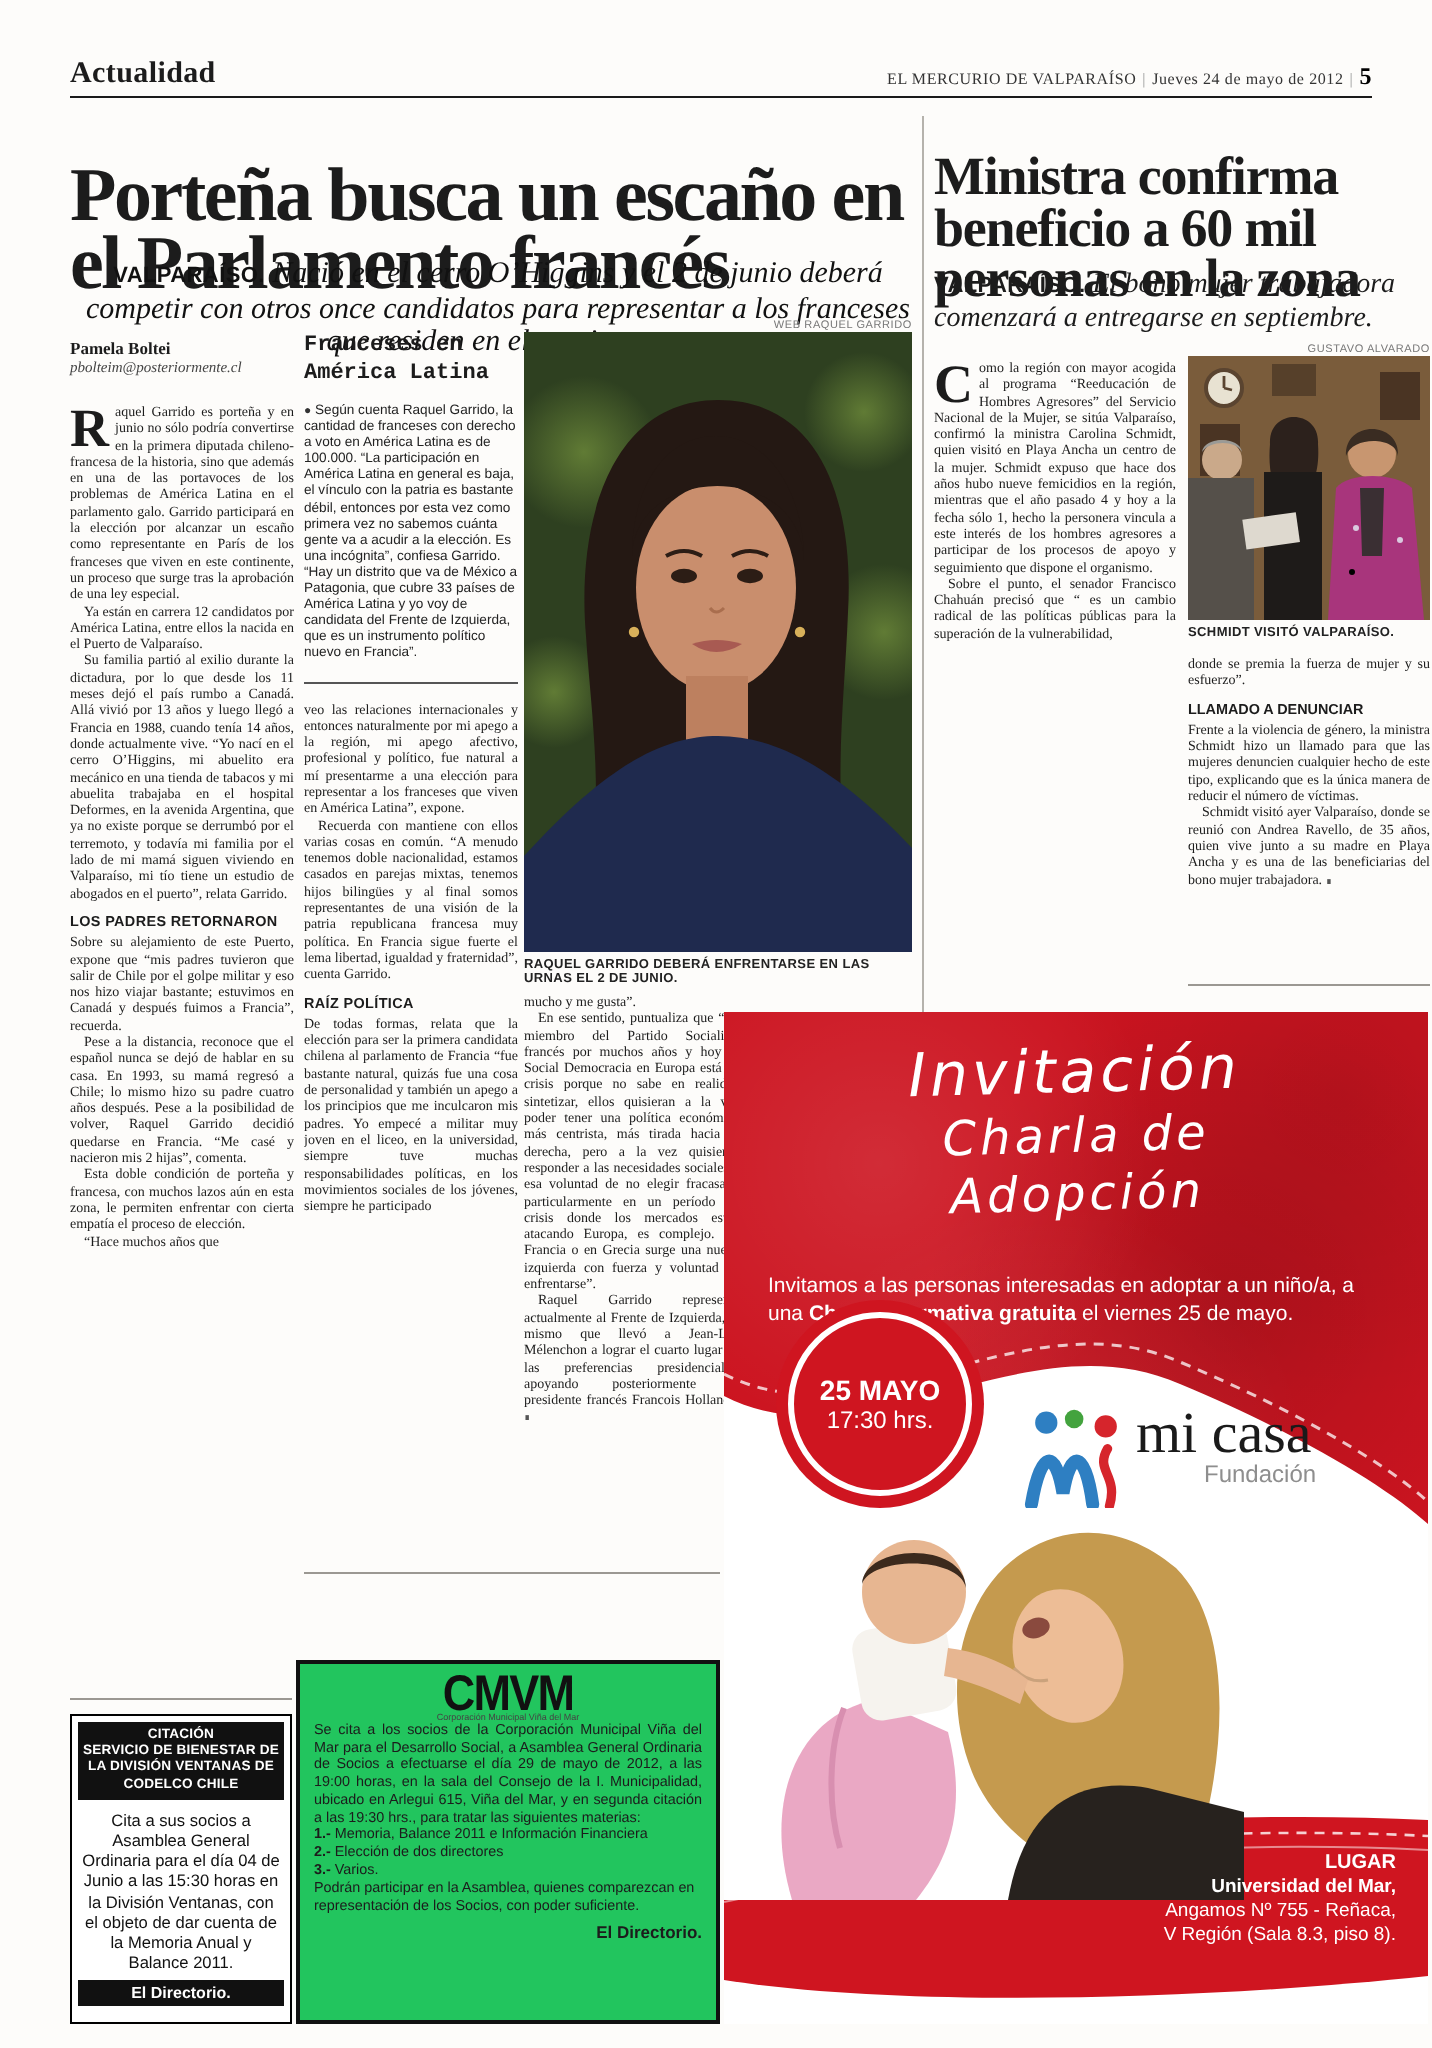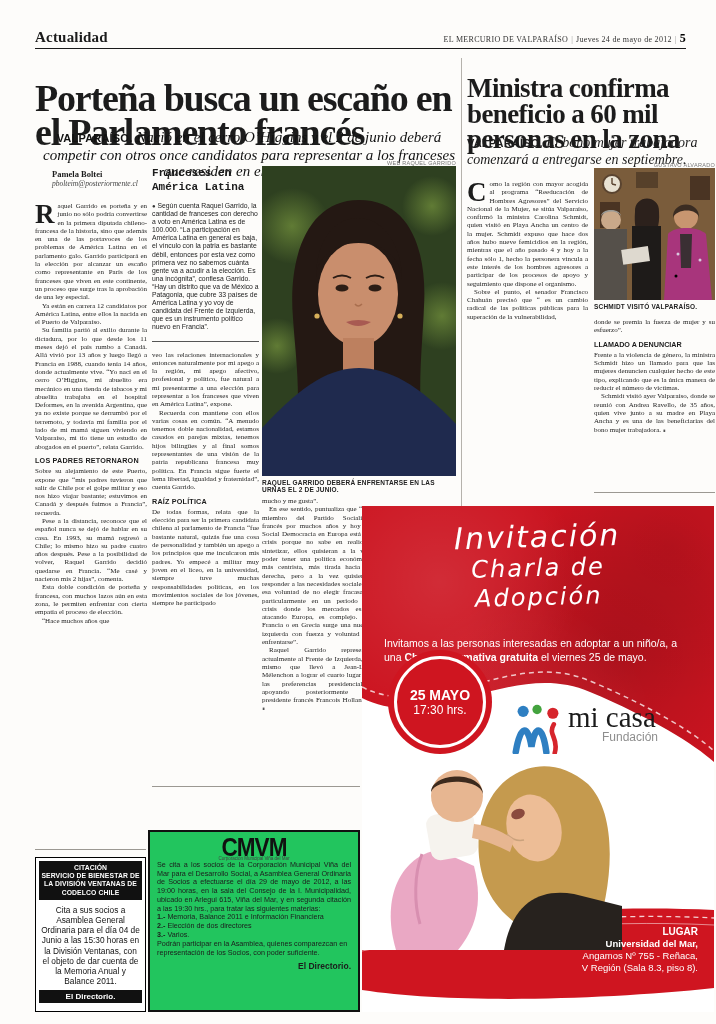--- a/index.html
+++ b/index.html
@@ -13,40 +13,40 @@
   .hdr .meta b{font-size:12px;color:#000;}
   .hdr .sep{color:#999;padding:0 3px;}
   
   .mhead{position:absolute;left:35px;top:56px;width:432px;font-weight:bold;font-size:38px;line-height:34px;letter-spacing:-1.2px;}
   .mdek{position:absolute;left:35px;top:129px;width:428px;font-style:italic;font-size:15px;line-height:16.5px;color:#111;text-align:center;}
   .place{font-style:normal;font-weight:bold;font-family:"Liberation Sans",sans-serif;font-size:11px;letter-spacing:.2px;}
   .rhead{position:absolute;left:467px;top:54px;width:250px;font-weight:bold;font-size:27px;line-height:25.5px;letter-spacing:-.6px;}
   .rdek{position:absolute;left:467px;top:135px;width:248px;font-style:italic;font-size:14px;line-height:15.5px;}
   .vdiv{position:absolute;left:461px;top:58px;width:1px;height:448px;background:#b5b2ac;}
   
-  .byline{position:absolute;left:52px;top:169px;width:120px;font-family:"Liberation Sans",sans-serif;}
+  .byline{position:absolute;left:35px;top:169px;width:120px;font-family:"Liberation Sans",sans-serif;}
   .byline .bl{font-weight:bold;font-size:8.5px;font-family:"Liberation Serif",serif;}
   .byline .be{font-style:italic;font-size:7.5px;color:#444;font-family:"Liberation Serif",serif;}
   .col{position:absolute;font-size:7px;line-height:8.3px;text-align:justify;overflow:hidden;}
   .col p{margin:0;text-indent:7px;}
   .col p.ni{text-indent:0;}
   .col .shd{font-family:"Liberation Sans",sans-serif;font-weight:bold;font-size:7.2px;margin:6px 0 2px;text-indent:0;letter-spacing:.2px;}
   .dropcap{float:left;font-weight:bold;font-size:27px;line-height:22px;padding:1px 3px 0 0;}
   .endmark{font-size:5px;color:#555;}
   
   .factbox{border-bottom:1px solid #555;padding-bottom:9px;margin-bottom:9px;}
   .factbox .ft{font-family:Liberation Mono, monospace;font-weight:bold;font-size:11px;line-height:13.5px;margin-bottom:8px;text-align:left;}
   .factbox .fx{font-family:"Liberation Sans",sans-serif;font-size:6.8px;line-height:8.1px;text-align:left;color:#222;}
   .factbox .bu{color:#333;font-size:6px;}
   
   .credit{font-family:"Liberation Sans",sans-serif;font-size:5.5px;color:#777;text-align:right;letter-spacing:.3px;}
   .caption{font-family:"Liberation Sans",sans-serif;font-weight:bold;font-size:6.5px;color:#222;letter-spacing:.2px;margin-top:3px;}
   .photowrap{position:absolute;left:262px;top:160px;width:194px;}
   .photo{width:194px;height:310px;display:block;background:#33491f;}
-  .rphotoblock{position:absolute;left:594px;top:162px;width:121px;}
+  .rphotoblock{position:absolute;left:594px;top:172px;width:121px;}
   .rphoto{width:121px;height:132px;display:block;background:#7a5c3b;}
   .rcolflow{font-size:7px;line-height:8.3px;text-align:justify;margin-top:8px;}
   .rcolflow p{margin:0;text-indent:7px;}
   .rcolflow p.ni{text-indent:0;}
   .rcolflow .shd{font-family:"Liberation Sans",sans-serif;font-weight:bold;font-size:7.2px;margin:6px 0 2px;text-indent:0;}
   .hrule{position:absolute;height:1px;background:#9b9892;}
   
   .adopt{position:absolute;left:362px;top:506px;width:352px;height:506px;background:#fff;overflow:hidden;}
   .adopt .redtop{position:absolute;left:0;top:0;width:352px;height:270px;background-color:#cc1420;
       background-image:radial-gradient(circle at 22% 28%,rgba(255,255,255,.10),transparent 42%),

